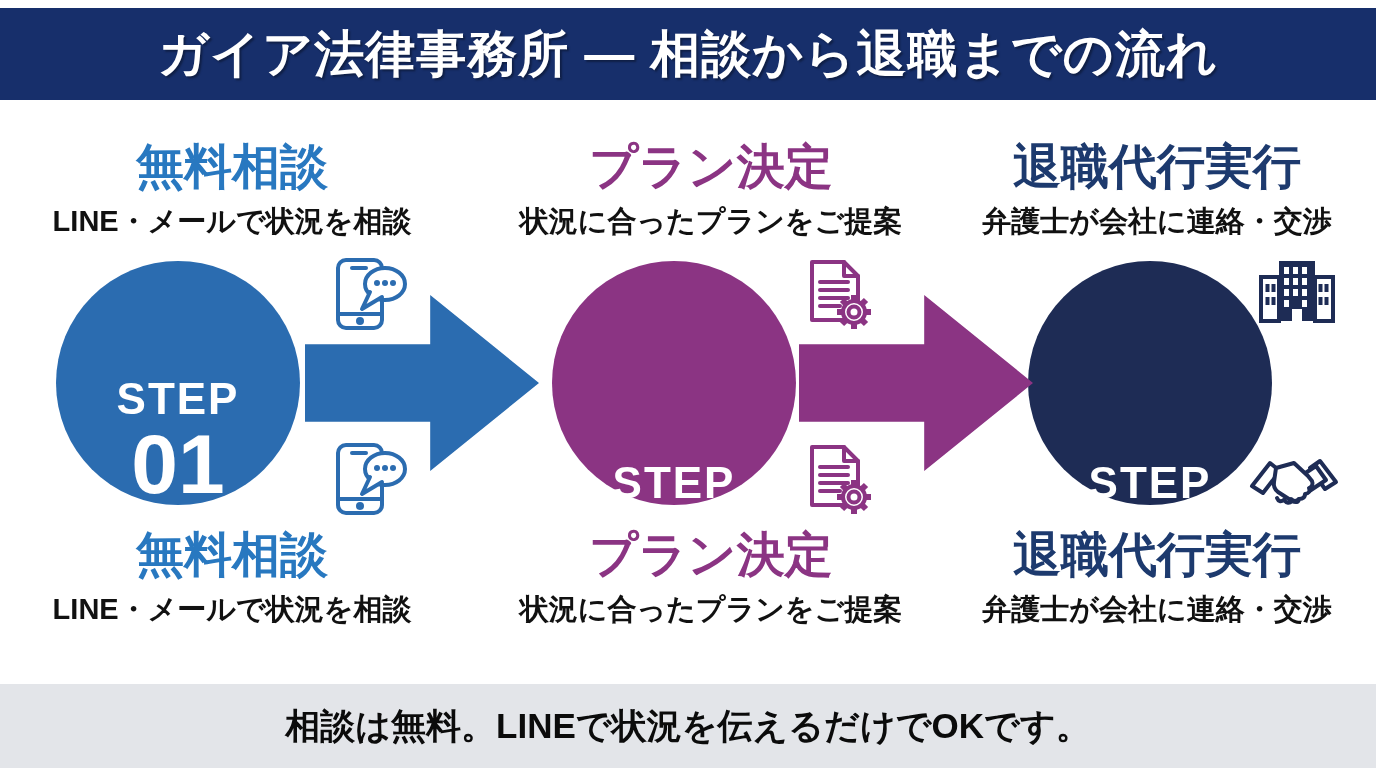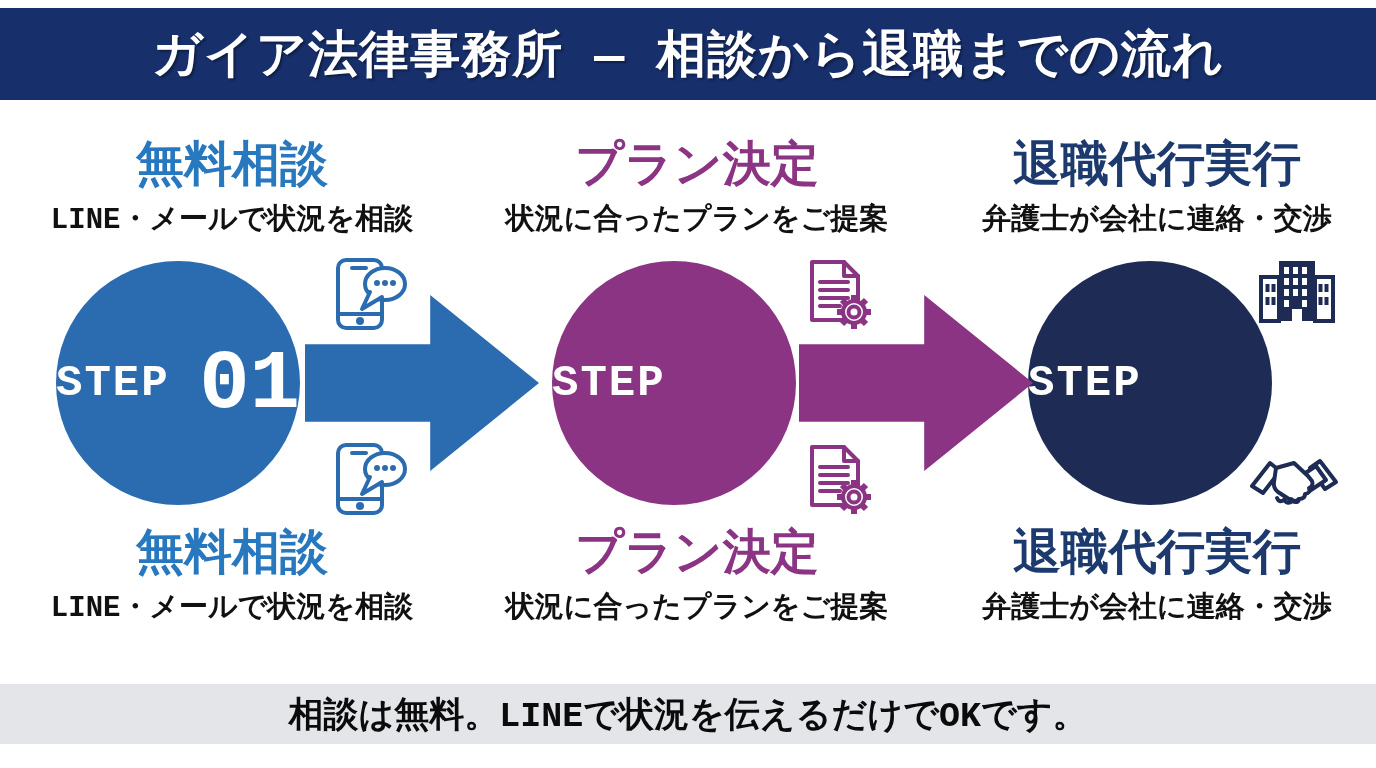--- a/index.html
+++ b/index.html
@@ -1,51 +1,51 @@
 <!DOCTYPE html>
 <html><head>
 <meta charset="utf-8">
 <style>
   html,body{margin:0;padding:0;}
   .canvas{
     position:relative;width:1376px;height:768px;background:#ffffff;
-    overflow:hidden;font-family:Liberation Mono, monospace;
+    overflow:hidden;font-family:Liberation Sans, sans-serif;
   }
   
   .header{
     position:absolute;left:0;top:8px;width:1376px;height:92px;
     background:#172f6b;display:flex;align-items:center;justify-content:center;
   }
   .header h1{
     margin:0;color:#ffffff;font-size:50px;font-weight:700;letter-spacing:1px;
     text-shadow:2px 2px 2px rgba(0,0,0,.35);white-space:nowrap;
   }
   .footer{
-    position:absolute;left:0;top:684px;width:1376px;height:60px;
+    position:absolute;left:0;top:684px;width:1376px;height:84px;
     background:#e3e5e9;display:flex;align-items:center;justify-content:center;
   }
   .footer .note{color:#0b0b0b;font-size:35px;font-weight:700;white-space:nowrap;}
 
   
   .label-block{position:absolute;width:520px;text-align:center;}
   .label-title{font-size:48px;font-weight:700;line-height:58px;white-space:nowrap;}
   .label-sub{font-size:29px;font-weight:700;line-height:38px;color:#111111;white-space:nowrap;margin-top:6px;}
   .lb-top{top:138px;}
   .lb-bottom{top:526px;}
   .lb-s1{left:-28px;}
-  .lb-s2{left:437px;}
+  .lb-s2{left:451px;}
   .lb-s3{left:897px;}
   .t-blue{color:#2878c0;}
   .t-purple{color:#8b3483;}
   .t-navy{color:#1d3a6e;}
 
   
   .circle{
     position:absolute;top:261px;width:244px;height:244px;border-radius:50%;
-    display:flex;flex-direction:row;align-items:center;justify-content:space-between;
+    display:flex;flex-direction:column;align-items:center;justify-content:flex-end;
     color:#ffffff;
   }
   .c1{left:56px;background:#2b6cb0;}
   .c2{left:552px;background:#8b3483;}
   .c3{left:1028px;background:#1e2c55;}
   .step-word{font-size:44px;font-weight:700;letter-spacing:2px;line-height:1;}
   .step-num{font-size:84px;font-weight:700;line-height:.95;margin-top:4px;}
 
   
   .arrow{

